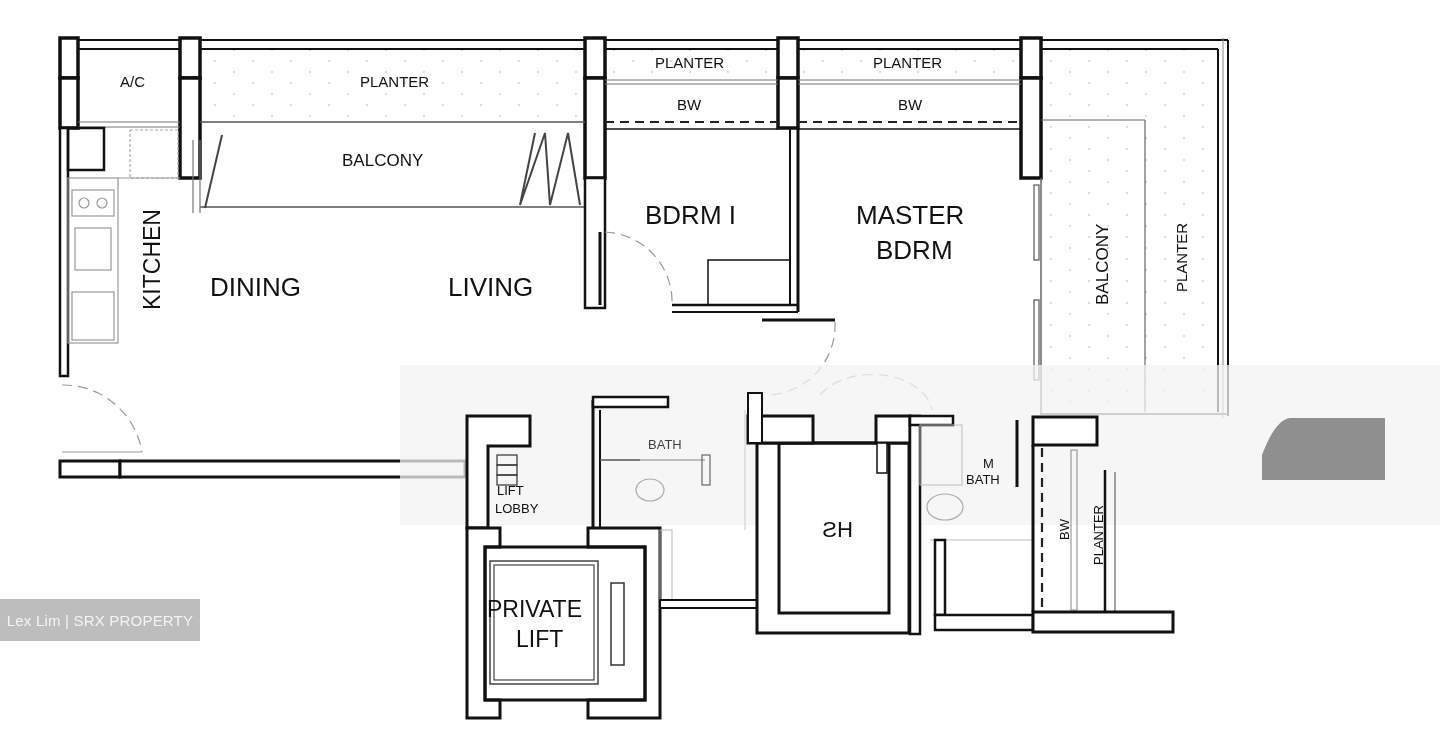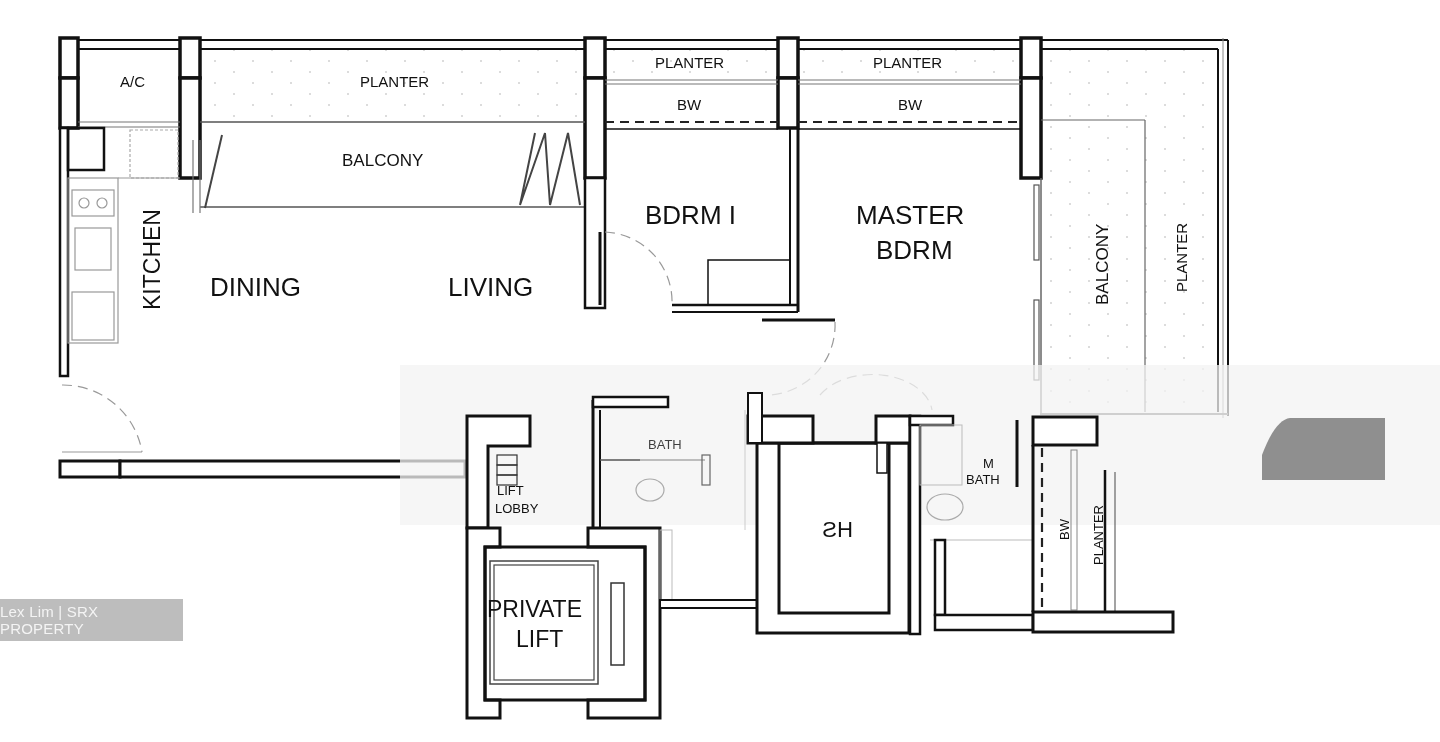--- a/index.html
+++ b/index.html
@@ -10,21 +10,21 @@
     .swing { fill: none; stroke: #999; stroke-width: 1.2; stroke-dasharray: 10 6; }
     .dots { fill: url(#dotpat); }
     .lbl { font-family: "Liberation Sans", sans-serif; fill: #111; }
     .lbl-sm { font-size: 15px; }
     .lbl-md { font-size: 17px; }
     .lbl-lg { font-size: 26px; }
     .lbl-xs { font-size: 13px; }
     .blur-band { fill: #f3f3f3; opacity: 0.75; }
     .smudge { fill: #8f8f8f; }
     .watermark {
-      position: absolute; left: 0; top: 599px; width: 183px; height: 42px;
+      position: absolute; left: 0; top: 599px; width: 200px; height: 42px;
       background: #bdbdbd; color: #f4f4f4; font-size: 15px;
       display: flex; align-items: center; justify-content: center;
       font-family: "Liberation Sans", sans-serif; letter-spacing: 0.2px;
     }
   </style>
 </head>
 <body>
 
 <svg id="plan" viewBox="0 0 1440 742" xmlns="http://www.w3.org/2000/svg">
   <defs>

